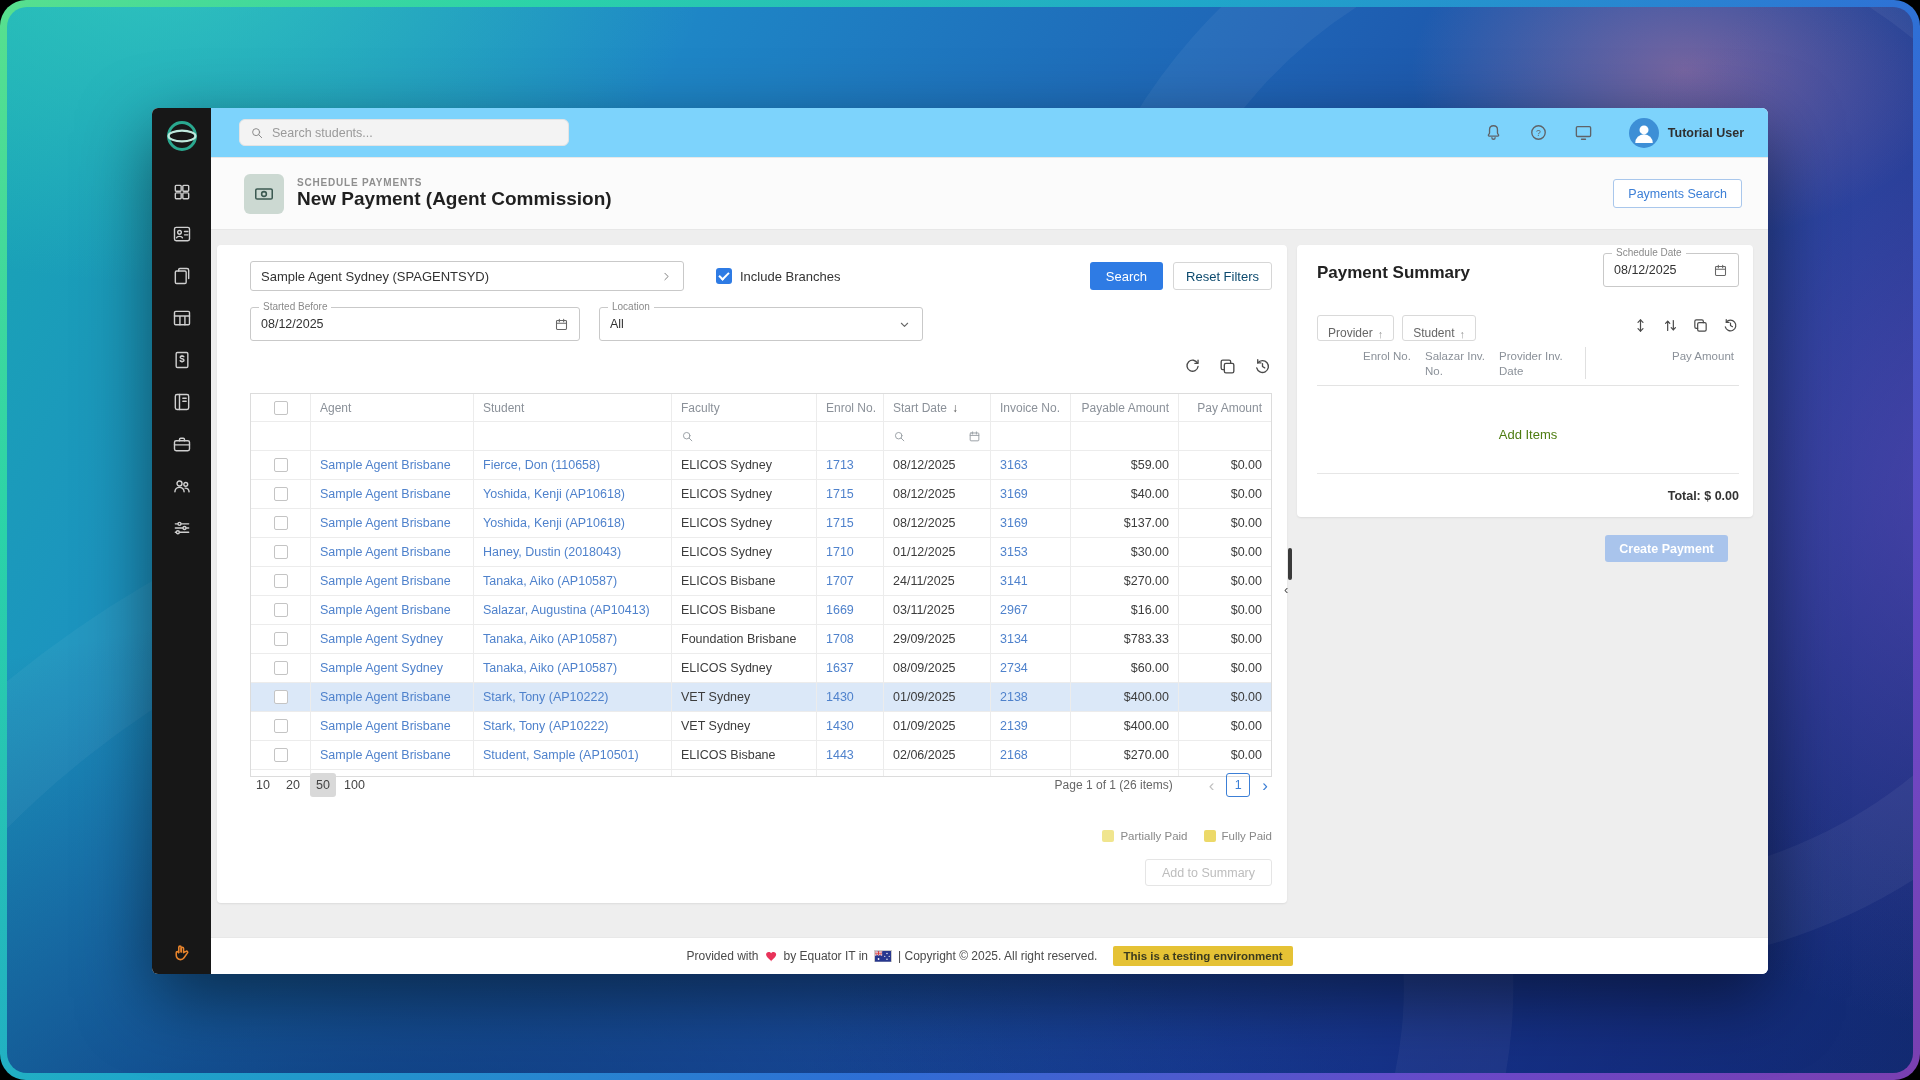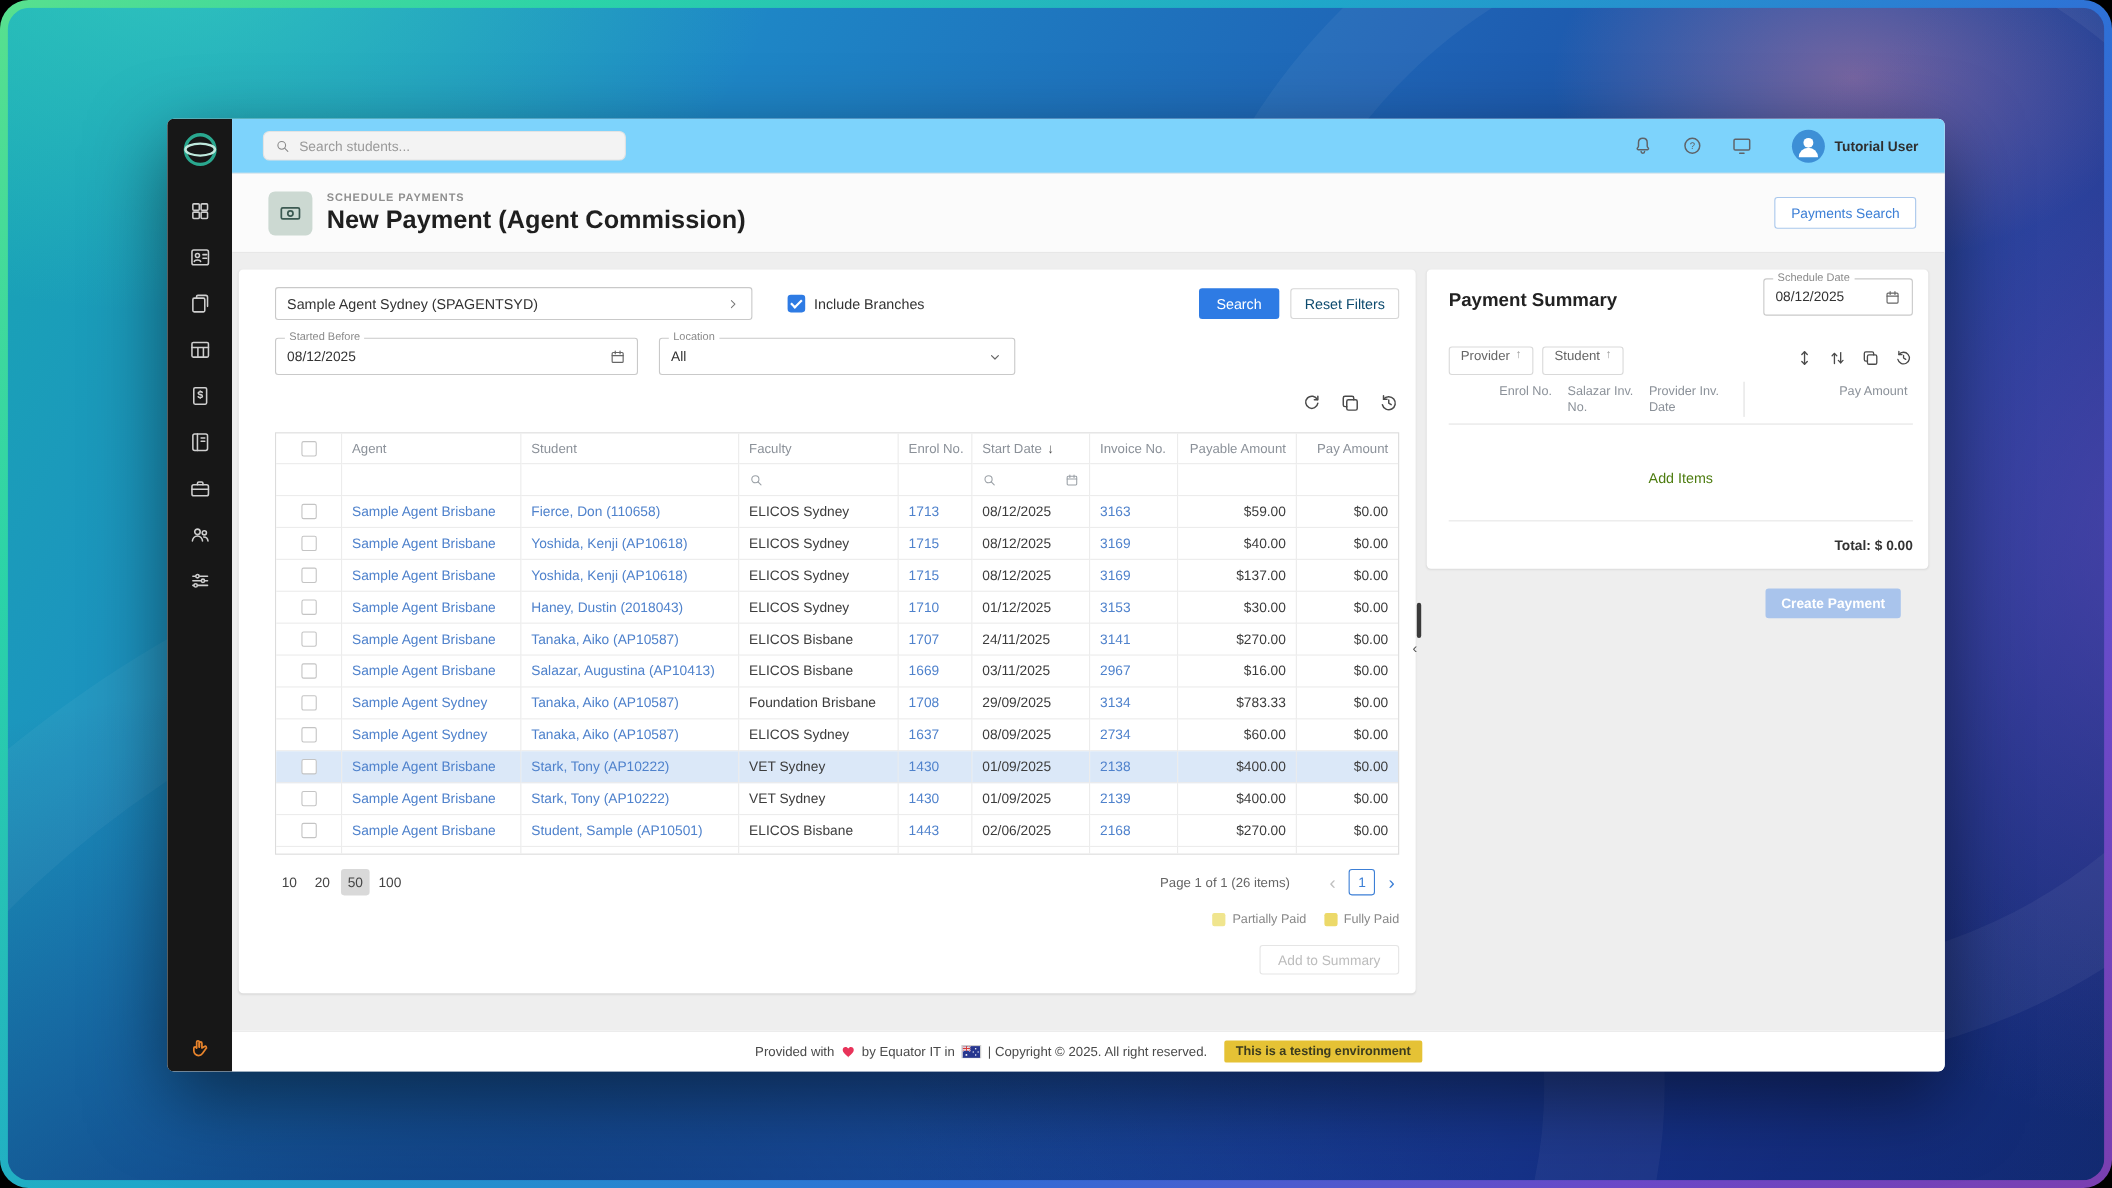--- a/index.html
+++ b/index.html
@@ -54,21 +54,21 @@
   .username { font-size:12.5px; font-weight:bold; color:#2f2f2f; }
 
   
   .pageheader { position:absolute; left:59px; top:50px; right:0; height:72px; background:#fbfbfb;
     border-bottom:1px solid #e7e7e7; display:flex; align-items:center; padding:0 26px 0 33px; }
   .module-icon { width:40px; height:40px; border-radius:6px; background:#ccd9d2; color:#3c5a52;
     display:flex; align-items:center; justify-content:center; }
   .module-icon .ic { width:22px; height:22px; }
   .ph-text { margin-left:13px; }
   .ph-module { font-size:10px; font-weight:bold; letter-spacing:.8px; color:#8f8f8f; }
-  .ph-title { font-size:23px; font-weight:bold; color:#1f1f1f; margin-top:0;text-align:center; }
+  .ph-title { font-size:19px; font-weight:bold; color:#1f1f1f; margin-top:0;text-align:center; }
   .btn-outline-blue { margin-left:auto; height:29px; padding:0 14px; background:#fff;
     border:1px solid #a9c7ec; border-radius:3px; color:#3c7fd6; font-size:12.5px;
     display:flex; align-items:center; cursor:pointer; }
 
   
   .content { position:absolute; left:59px; top:122px; right:0; bottom:37px; background:#eeeeee; }
   .card { position:absolute; background:#fff; border-radius:4px; box-shadow:0 1px 2px rgba(0,0,0,.08); }
   .main-card { left:6px; top:15px; width:1070px; height:658px; }
   .sum-card { left:1086px; top:15px; width:456px; height:272px; }
 
@@ -114,21 +114,21 @@
   .g-col0 { justify-content:center; }
   .cbx { width:14px; height:14px; border:1px solid #c4c4c4; border-radius:2px; background:#fff; }
   .g-row.hl .g-cell { background:#dbe8f8; }
   .grid-body { height:325px; overflow:hidden; }
   .sort { margin-left:5px; color:#555; font-size:12px; }
   .fic { width:13px; height:13px; color:#9aa0a6; }
   .fic svg { width:100%; height:100%; fill:none; stroke:currentColor; stroke-width:1.8; stroke-linecap:round; }
   .g-filter .right-ic { margin-left:auto; }
 
   
-  .pagination { position:absolute; left:33px; right:15px; top:545px; display:flex; align-items:center; }
+  .pagination { position:absolute; left:33px; right:15px; top:528px; display:flex; align-items:center; }
   .psizes { display:flex; gap:4px; }
   .psize { min-width:26px; height:24px; display:flex; align-items:center; justify-content:center;
     font-size:12.5px; color:#444; border-radius:3px; cursor:pointer; padding:0 4px; }
   .psize.active { background:#d9d9d9; }
   .pright { margin-left:auto; display:flex; align-items:center; }
   .pinfo { font-size:12px; color:#666; margin-right:32px;padding-left:40px; }
   .pchev { font-size:17px; line-height:1; cursor:pointer; padding:0 4px; }
   .pchev.dis { color:#c0c0c0; }
   .pchev.en { color:#3c7fd6; }
   .pnum { width:24px; height:24px; border:1px solid #3c7fd6; color:#3c7fd6; border-radius:3px;
@@ -142,21 +142,21 @@
 
   
   .splitter { position:absolute; left:1077px; top:318px; width:4px; height:32px; background:#3a3a3a; border-radius:2px; cursor:col-resize; }
   .splitter-arrow { position:absolute; left:1073px; top:352px; color:#555; font-size:13px; cursor:pointer; }
 
   
   .sum-title { position:absolute; left:20px; top:18px; font-size:17px; font-weight:bold; color:#222; }
   .sched-field { position:absolute; right:14px; top:8px; width:136px; height:34px; }
   .sum-chips { position:absolute; left:20px; top:70px; display:flex; gap:8px; }
   .chip { height:26px; padding:0 10px; border:1px solid #d9d9d9; border-radius:3px; background:#fff;
-    display:flex; align-items:flex-start; font-size:12px; color:#666; cursor:pointer; }
+    display:flex; align-items:flex-end; font-size:12px; color:#666; cursor:pointer; }
   .chip-arrow { margin-left:5px; color:#999; font-size:11px; }
   .sum-icons { position:absolute; right:14px; top:72px; display:flex; gap:13px; }
   .sum-icons .tool { width:17px; height:17px; }
   .s-header { position:absolute; left:20px; right:14px; top:102px; display:grid;
     grid-template-columns:46px 62px 74px 86px 1fr; border-bottom:1px solid #e3e3e3; padding-bottom:6px; }
   .s-cell { font-size:11.5px; color:#8b9199; line-height:1.3; padding:2px 5px 0 0; }
   .s-cell.s-pay { text-align:right; border-left:1px solid #e0e0e0; padding-left:8px; }
   .s-empty { position:absolute; left:20px; right:14px; top:152px; height:74px; display:flex;
     align-items:center; justify-content:center; font-size:13px; color:#4d7c0f; }
   .s-total { position:absolute; left:20px; right:14px; top:228px; height:44px; border-top:1px solid #e6e6e6;

